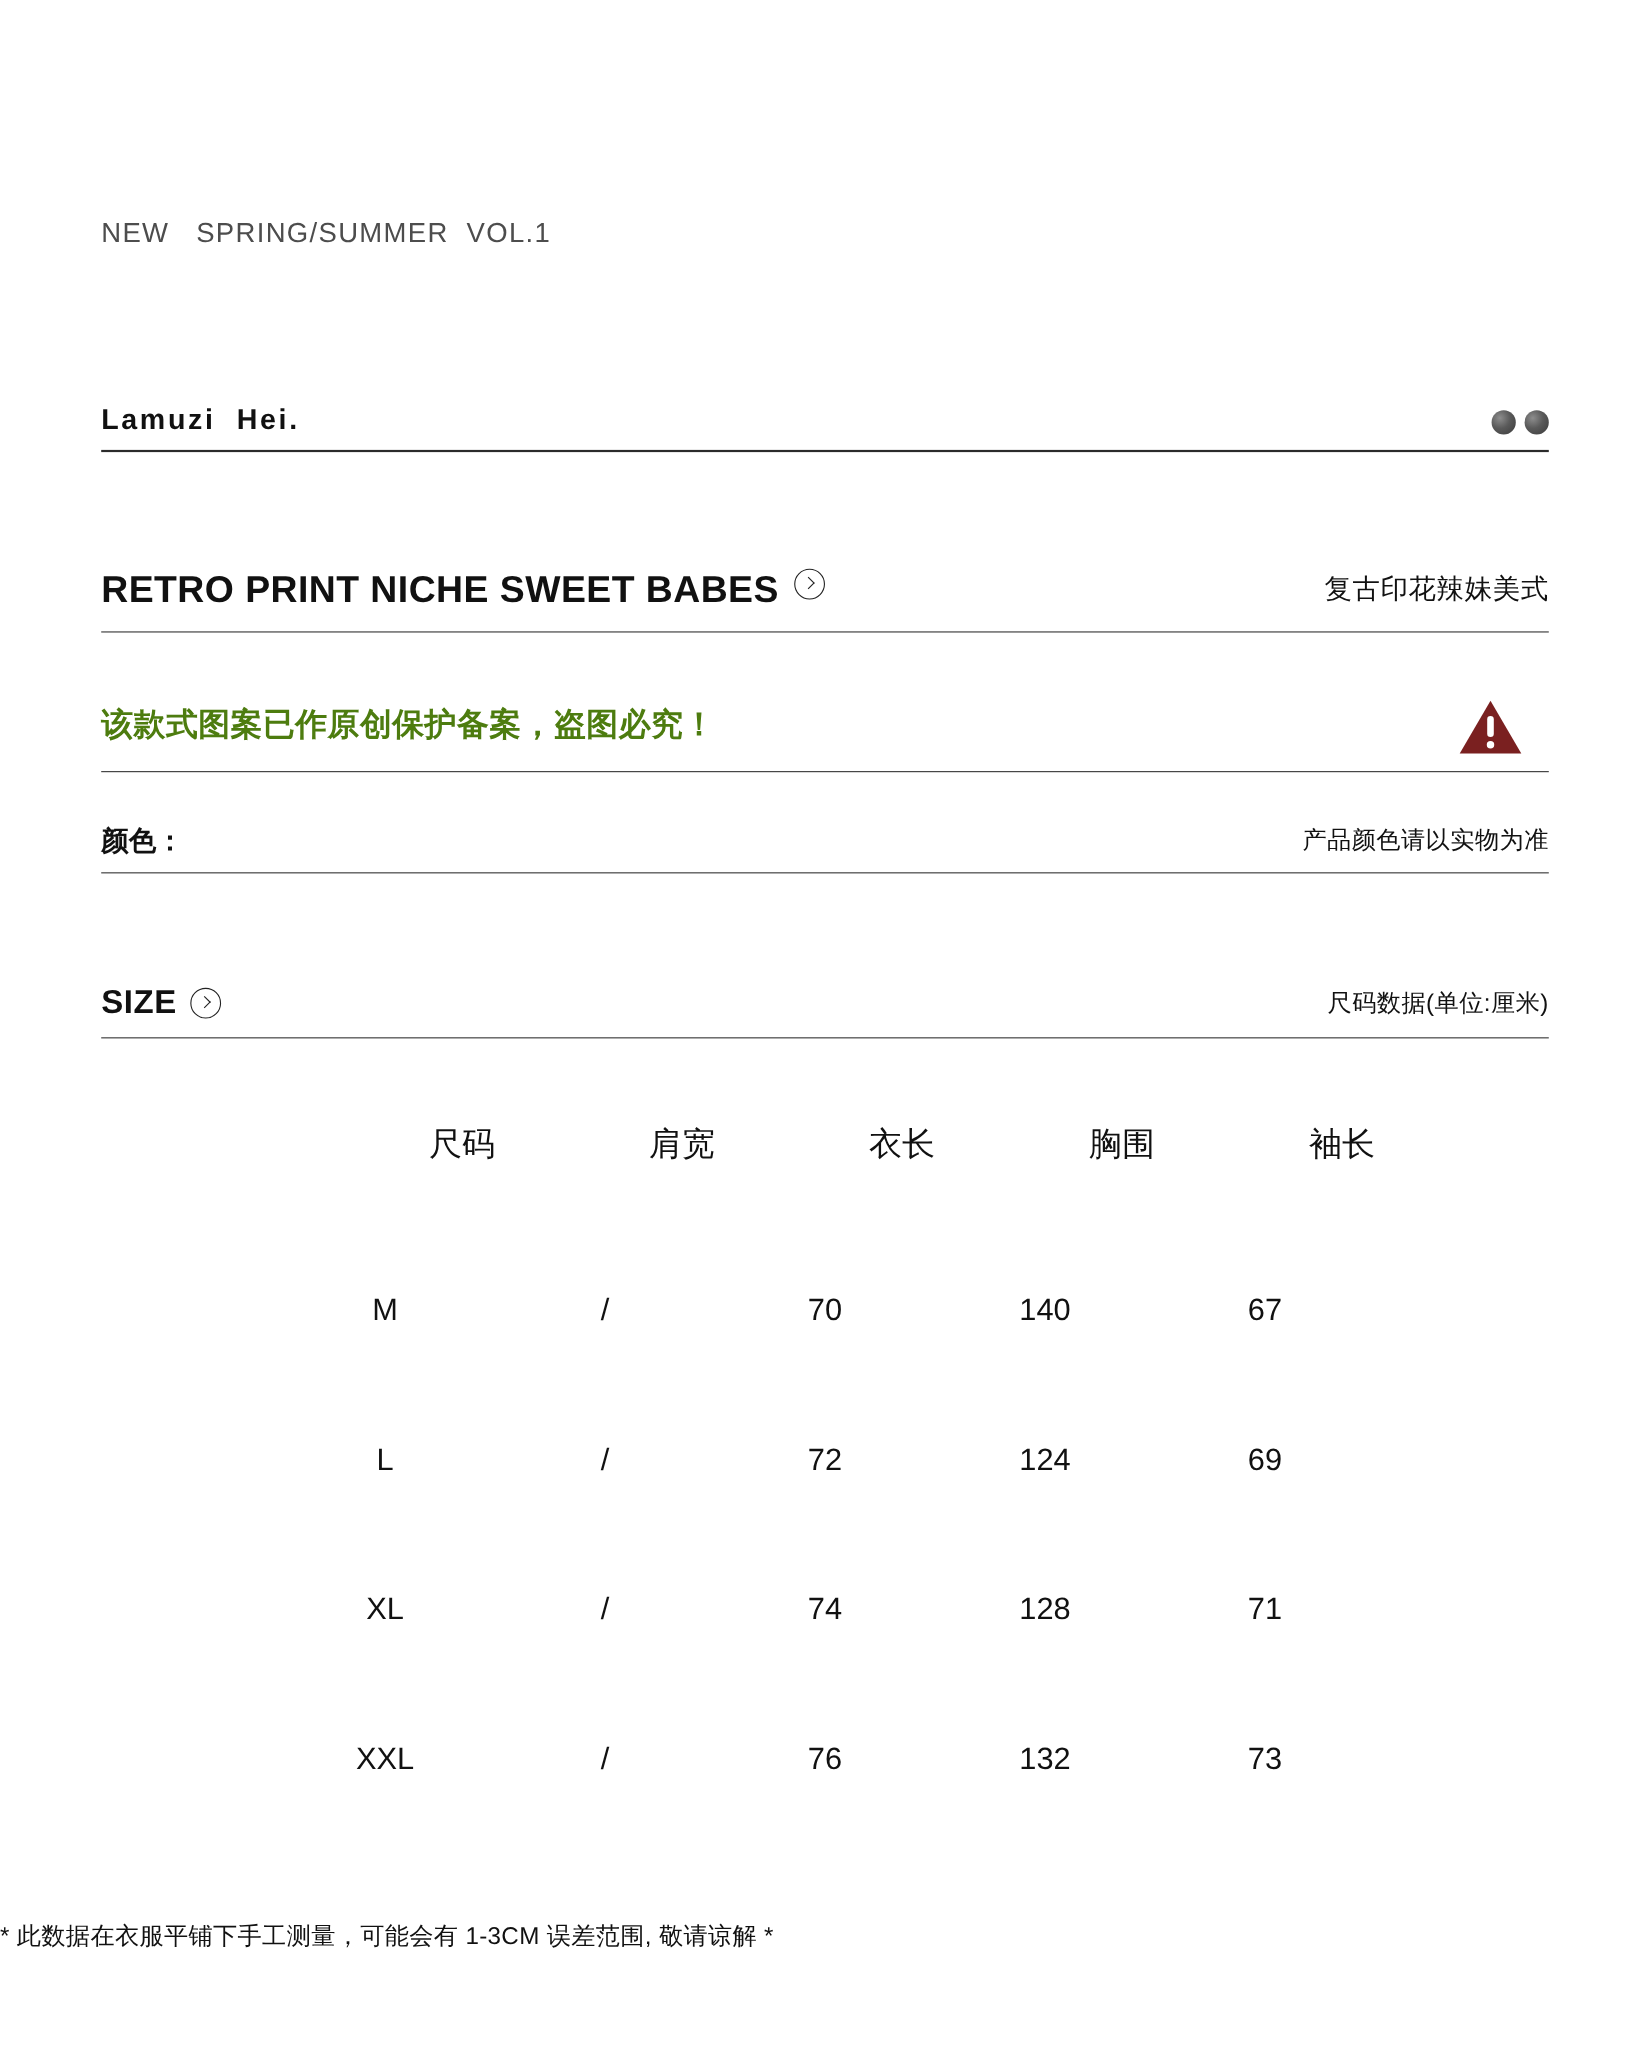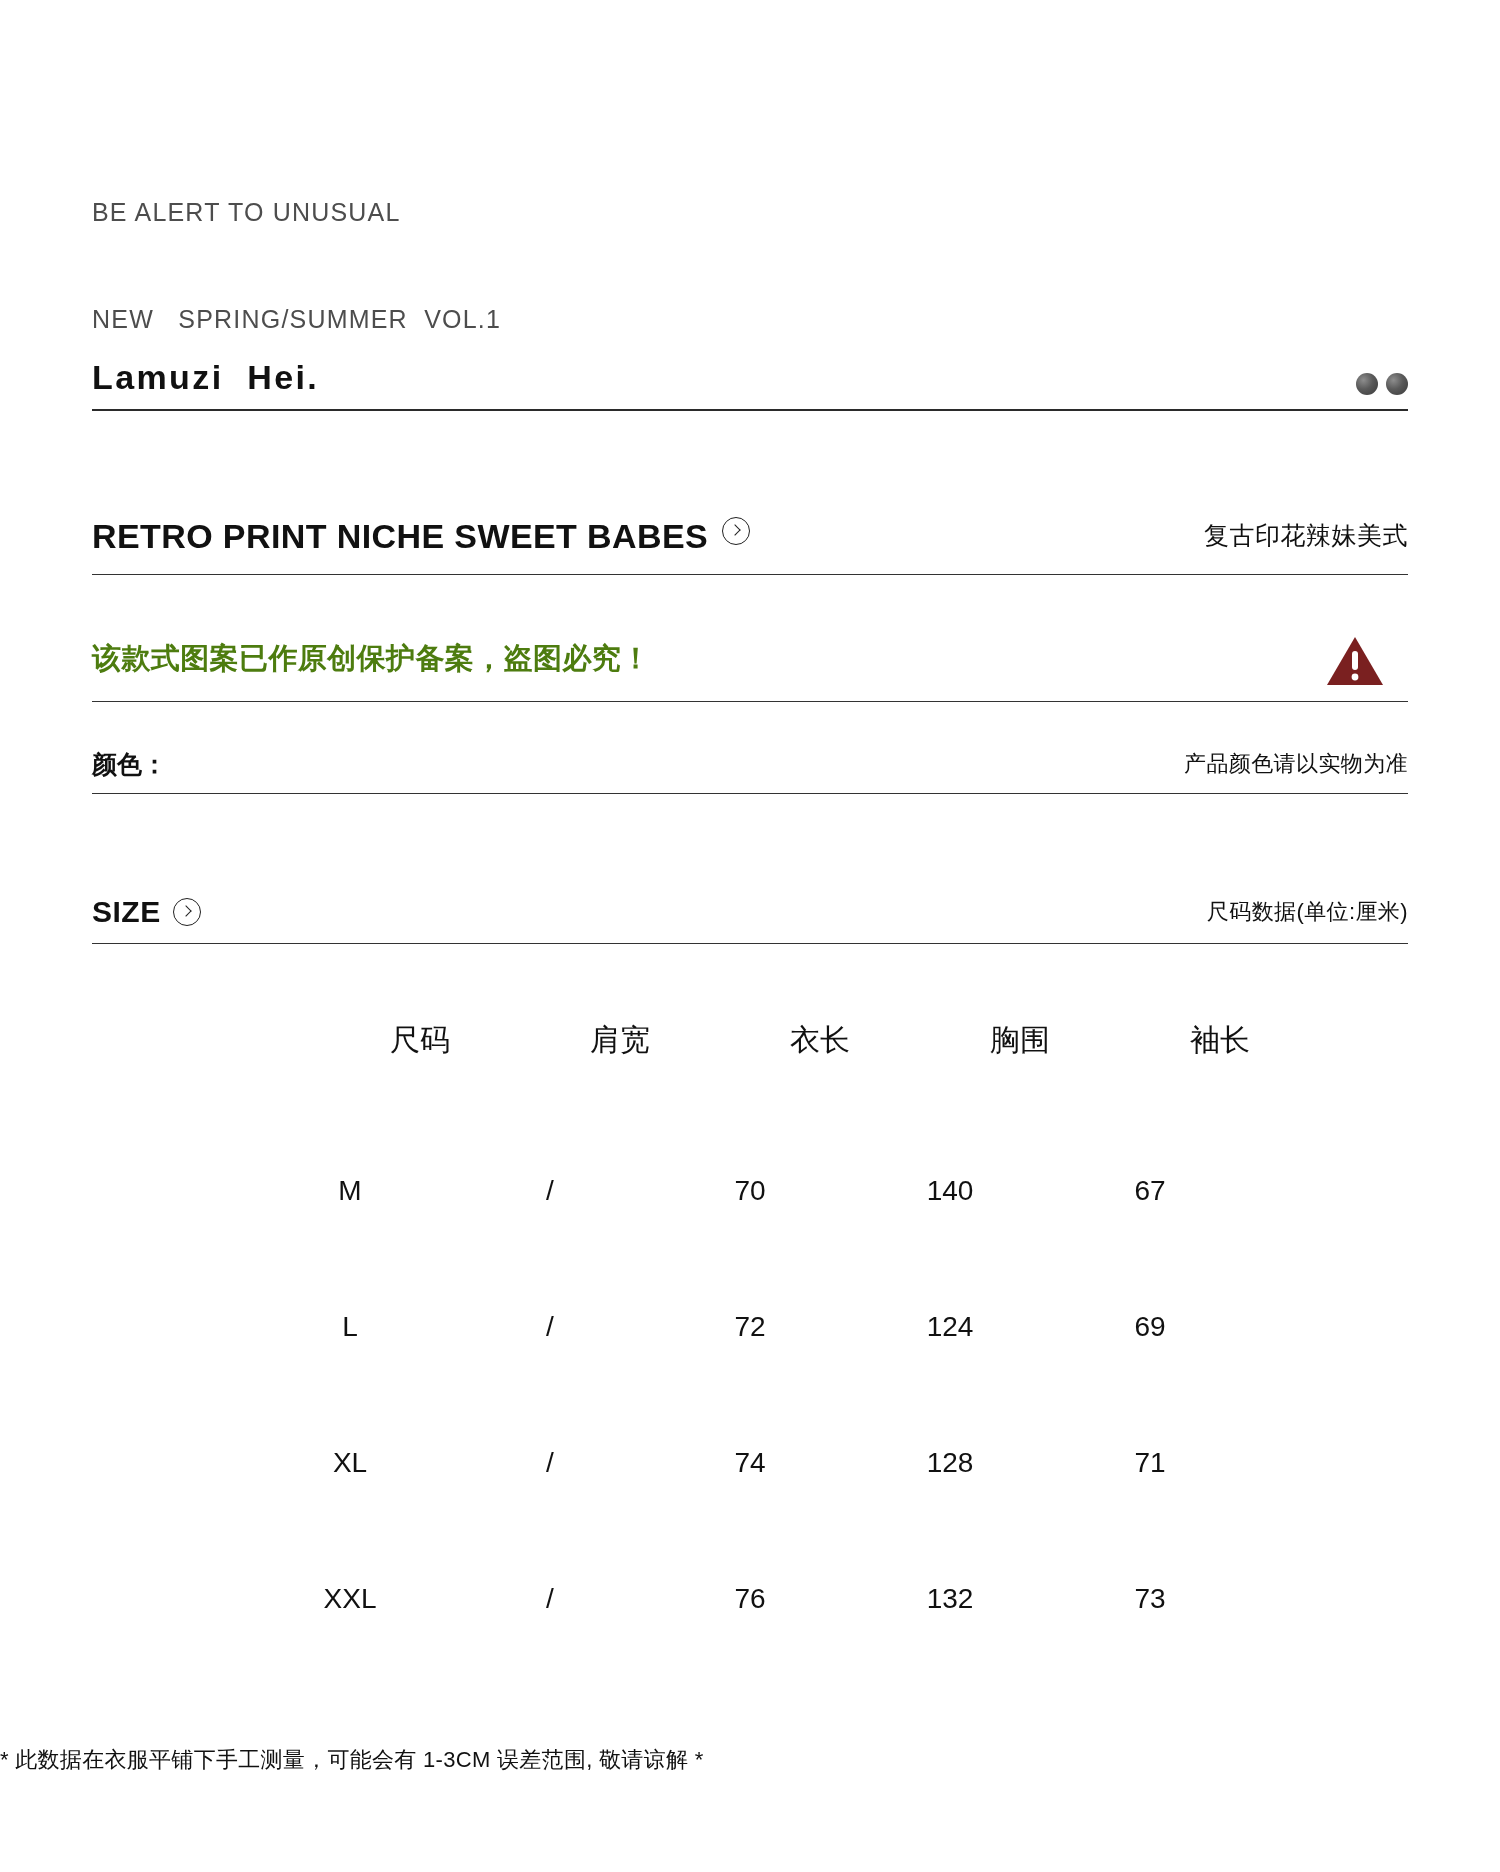--- a/index.html
+++ b/index.html
@@ -42,21 +42,21 @@
     top: 355px;
     width: 1316px;
     height: 56px;
     border-bottom: 2px solid #2b2b2b;
     box-sizing: border-box;
   }
   .brand-name {
     position: absolute;
     left: 0;
     bottom: 12px;
-    font-size: 34px;
+    font-size: 26px;
     font-weight: bold;
     letter-spacing: 2.4px;
     color: #111;
     white-space: pre;
   }
   .dots {
     position: absolute;
     right: 0;
     bottom: 14px;
     display: flex;
@@ -246,21 +246,20 @@
     color: #111;
     letter-spacing: 0.3px;
   }
 </style>
 </head>
 <body>
 
 <div class="page">
 
   <div class="tagline">
-    <div>BE ALERT TO UNUSUAL</div>
     <div>NEW   SPRING/SUMMER  VOL.1</div>
   </div>
 
   <div class="brand-row">
     <div class="brand-name">Lamuzi  Hei.</div>
     <div class="dots">
       <span class="dot"></span>
       <span class="dot"></span>
     </div>
   </div>

